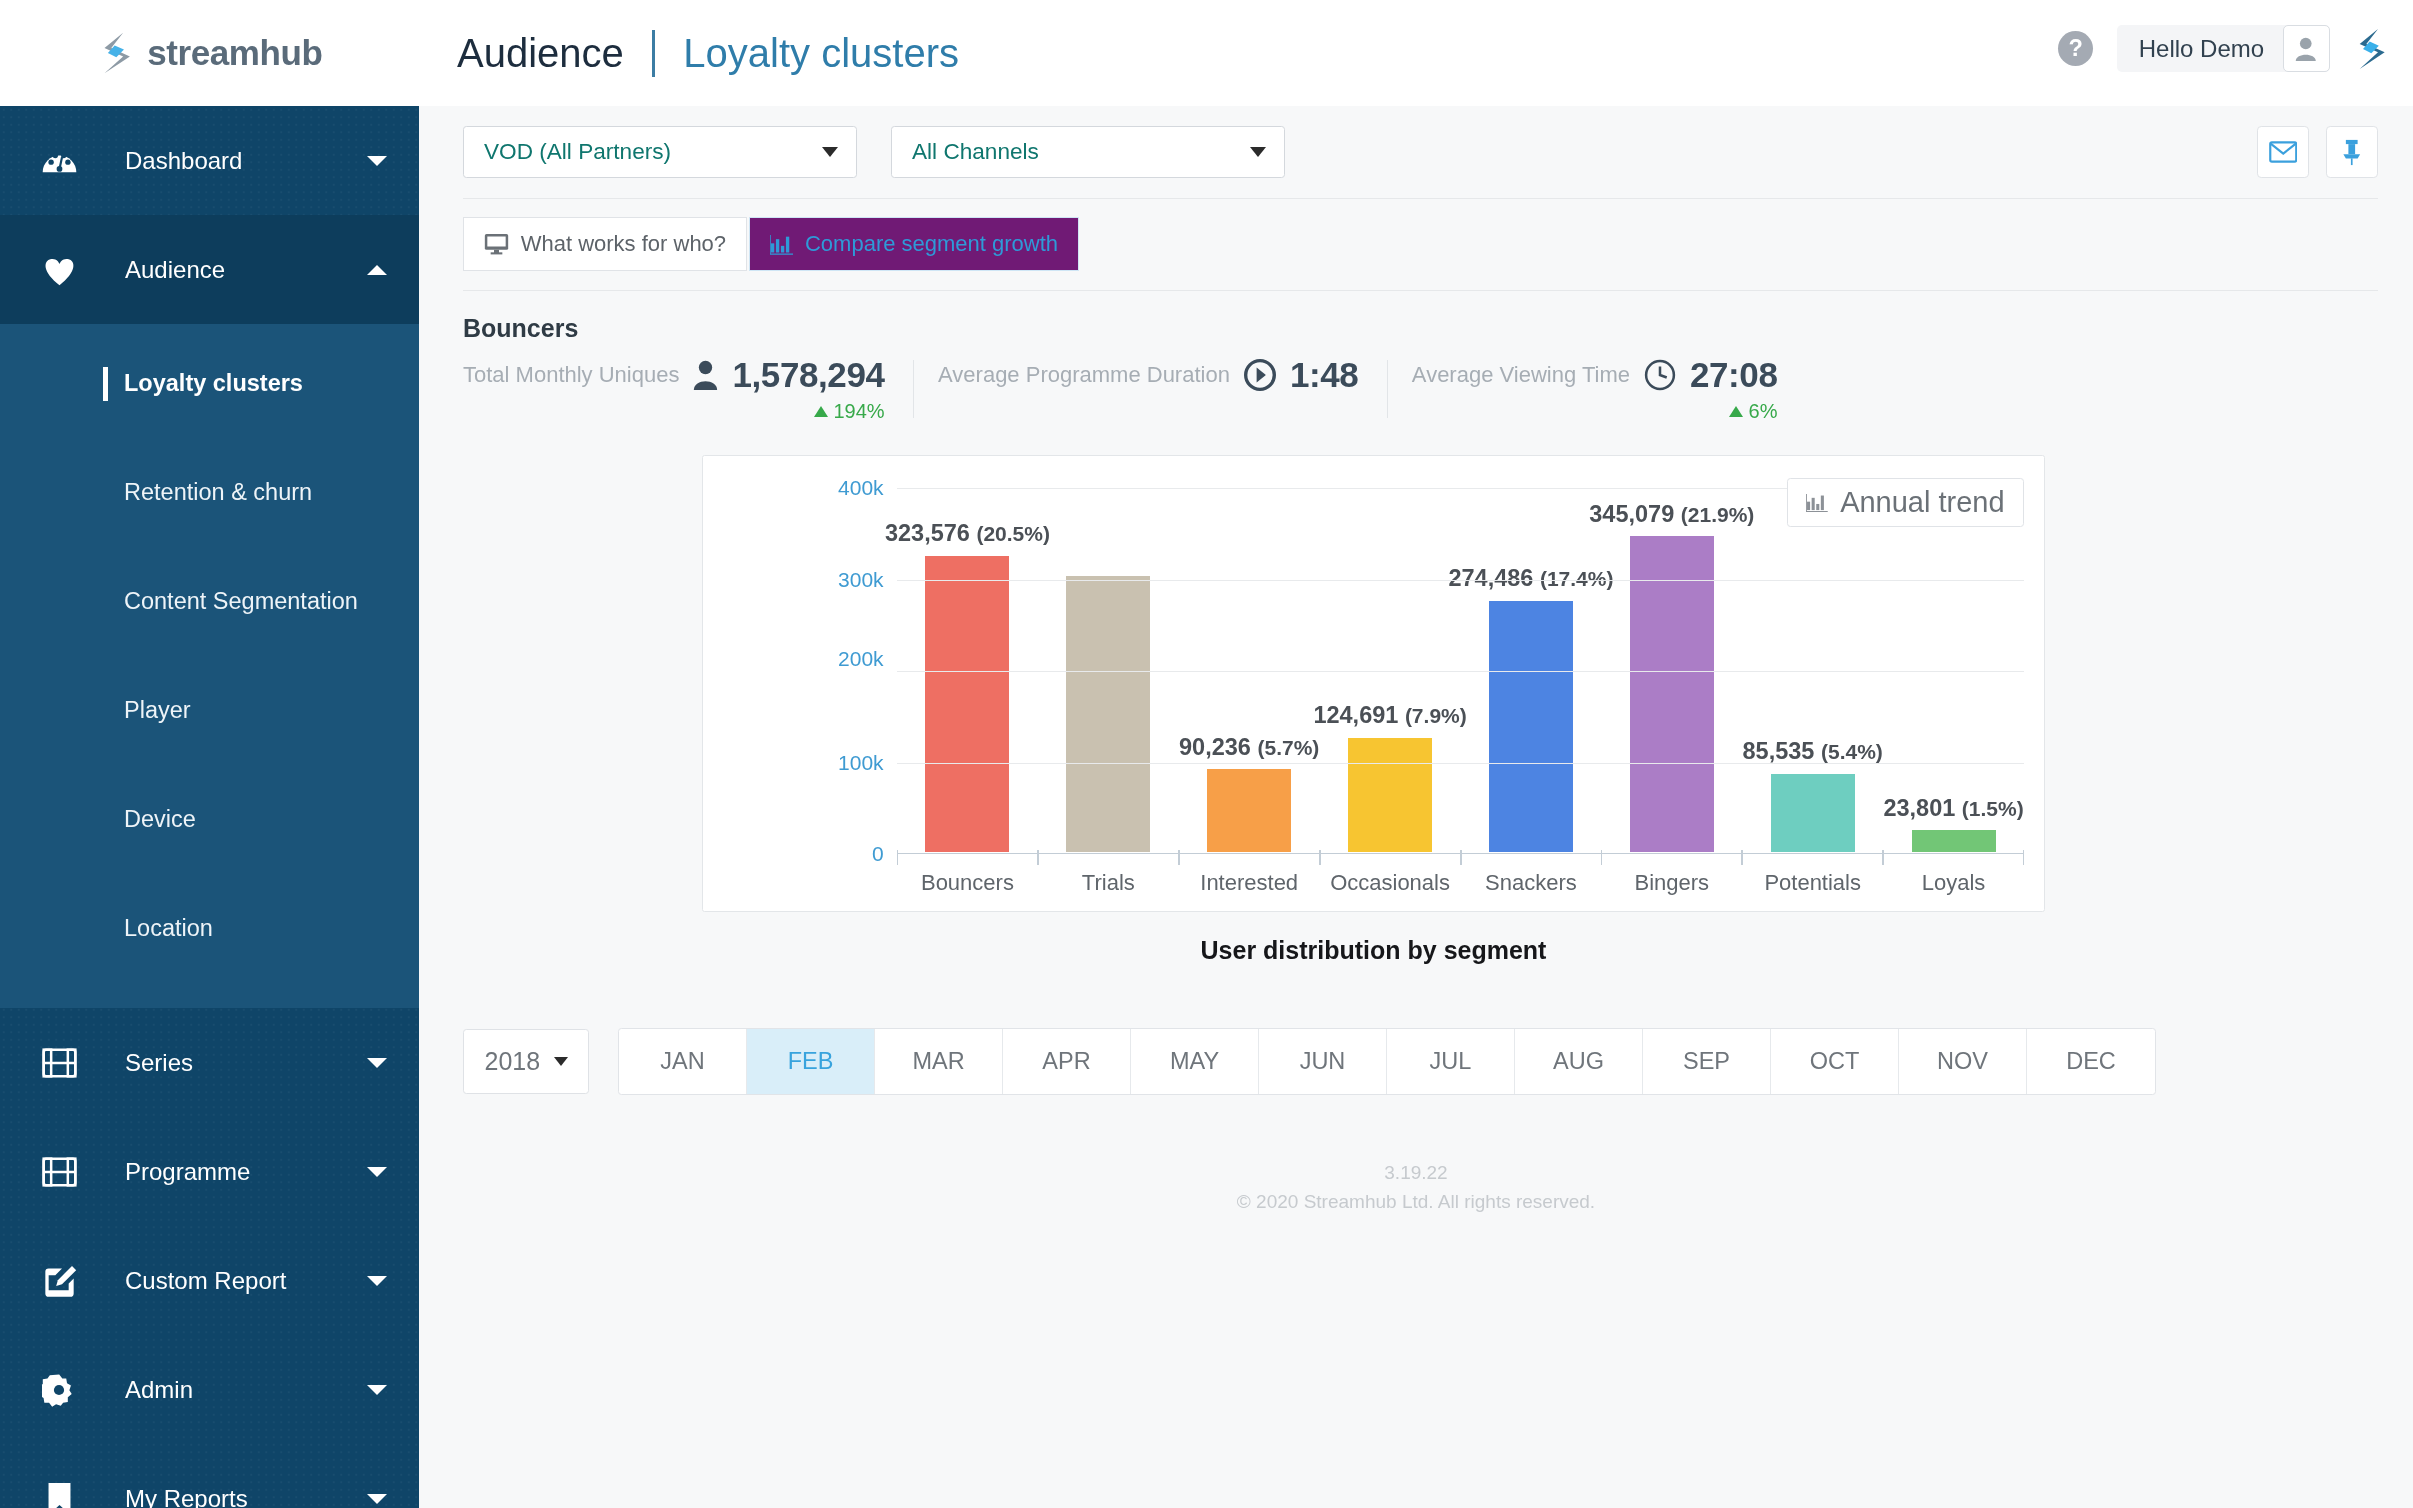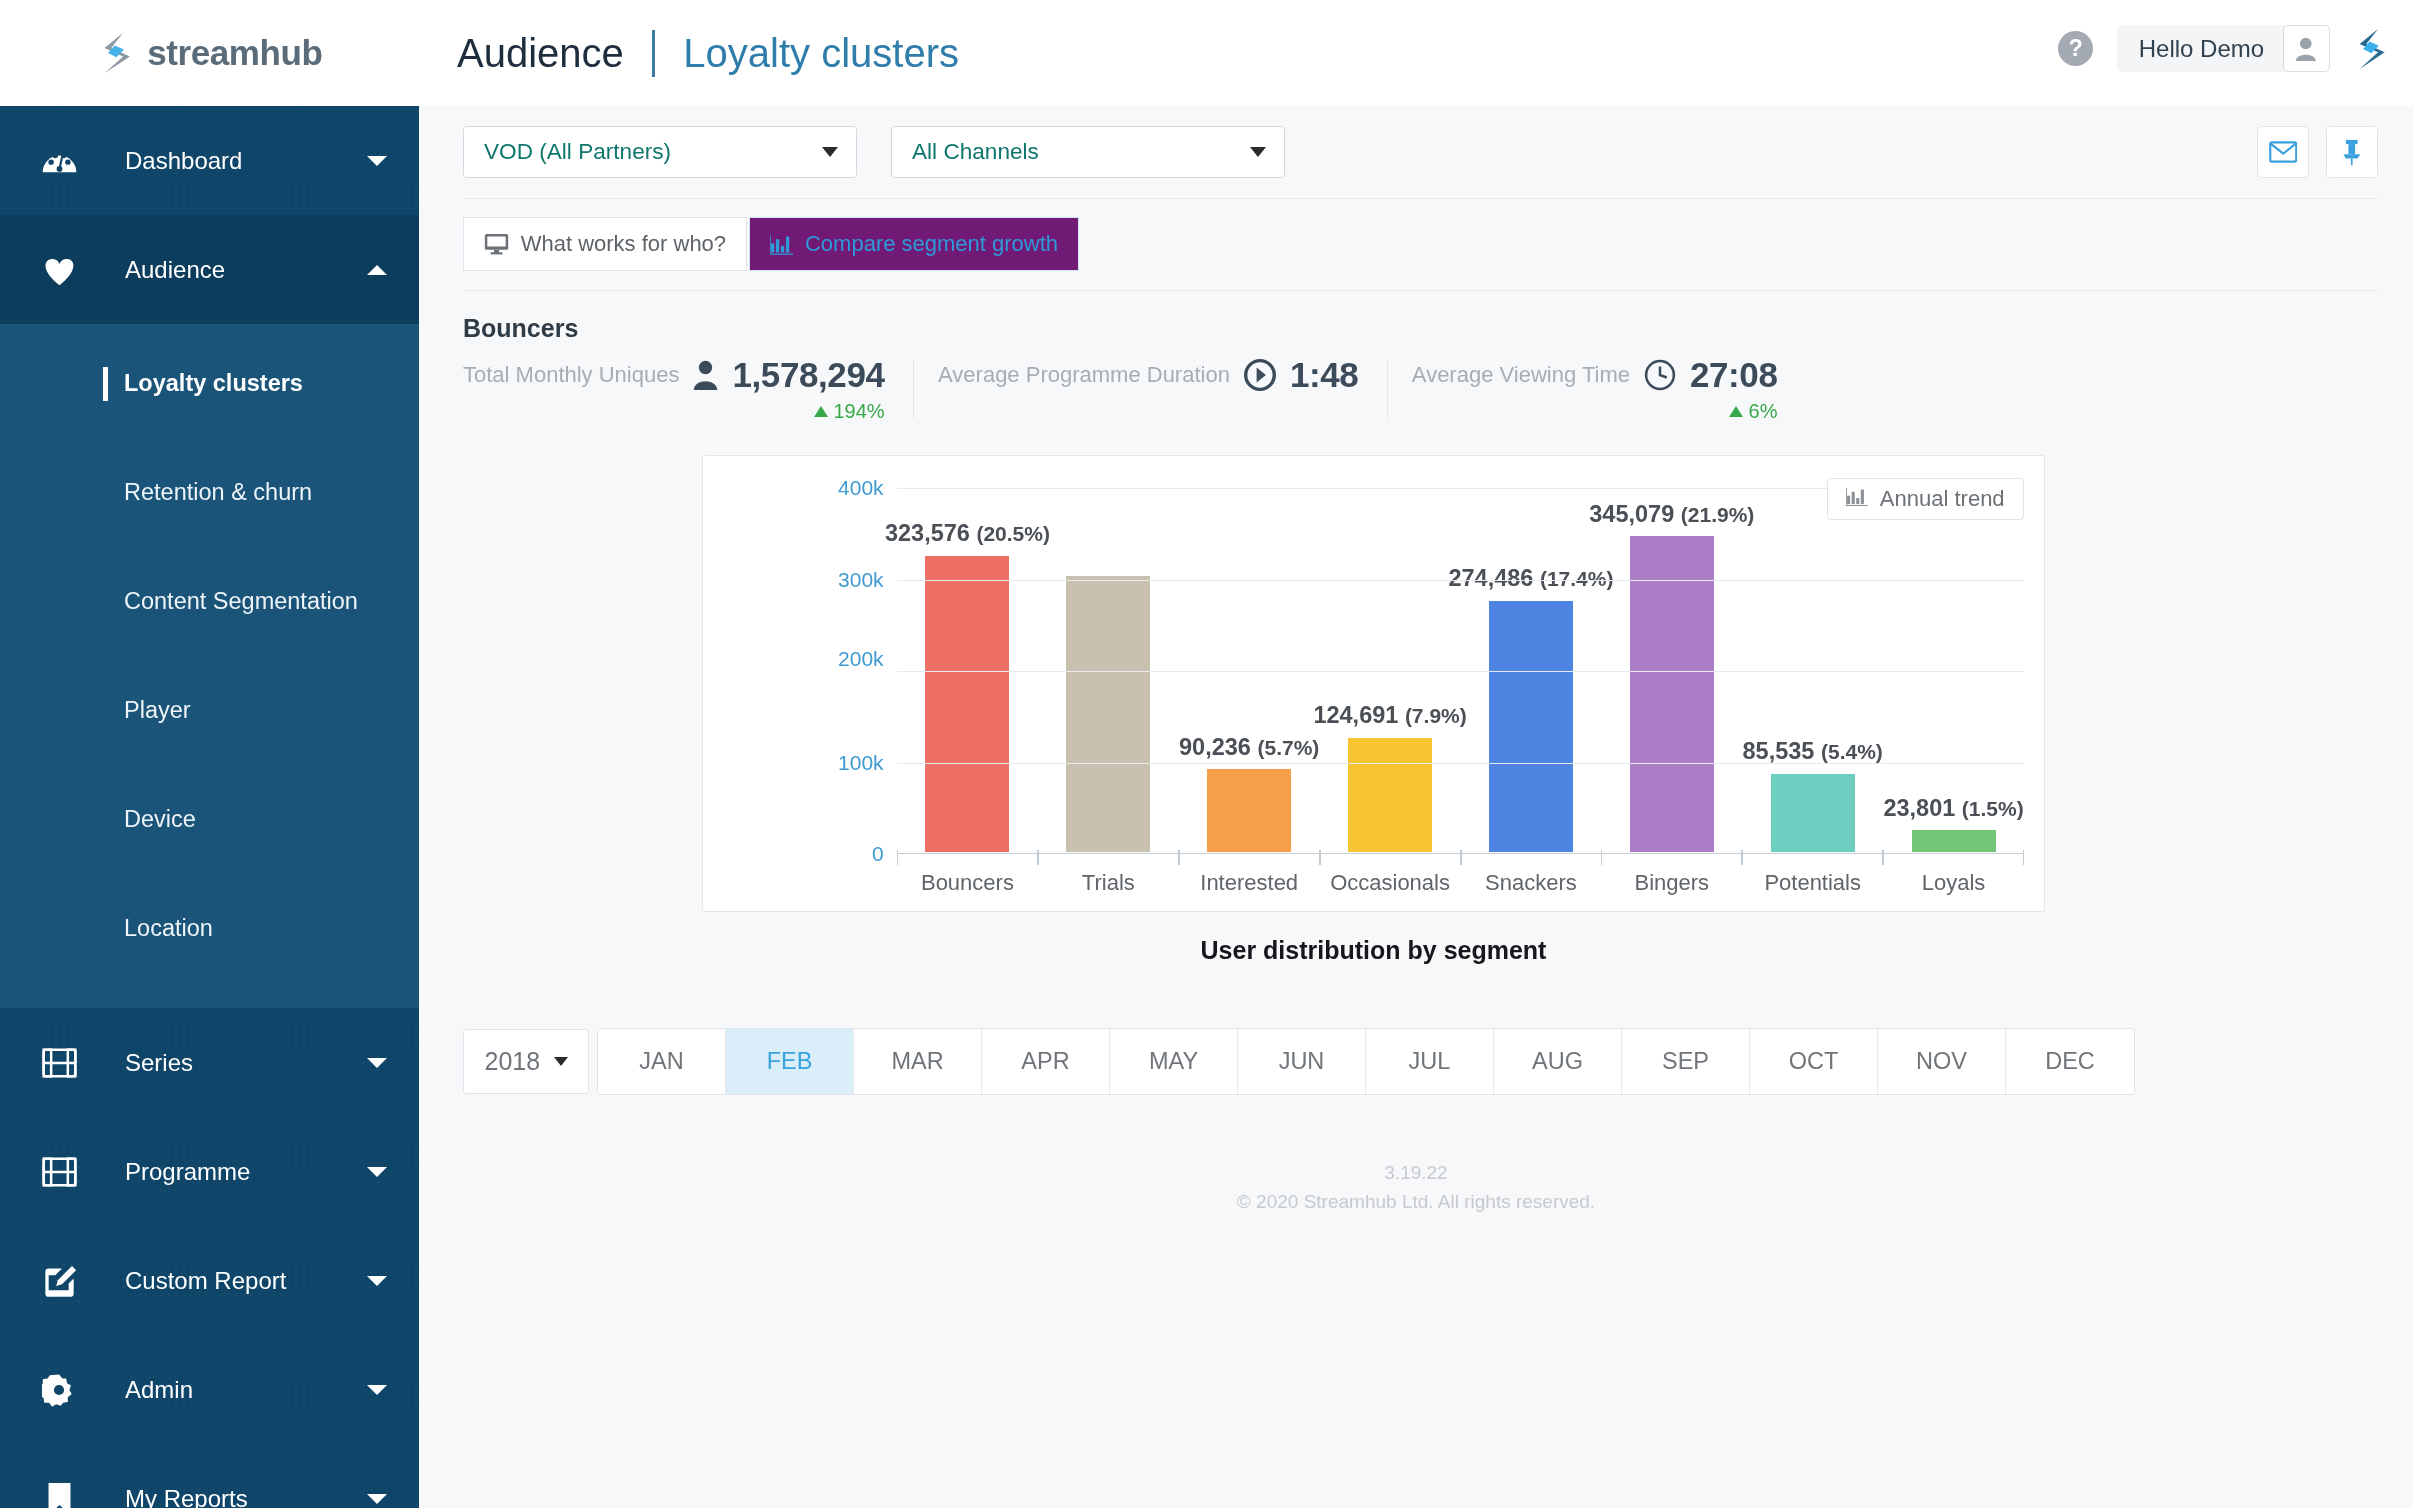--- a/index.html
+++ b/index.html
@@ -102,23 +102,23 @@
   .metric-val { font-size: 35px; font-weight: bold; color: #3b4b5a; letter-spacing: -0.4px; }
   .metric-ico { color: #3b4b5a; display: flex; align-items: center; }
   .metric-delta { align-self: flex-end; font-size: 20px; color: #37a94a; margin-top: 5px; display: flex; align-items: center; gap: 5.9px; }
   .tri-up { width: 0; height: 0; border-left: 7.5px solid transparent; border-right: 7.5px solid transparent; border-bottom: 11px solid #37a94a; }
 
   
   .chart-card {
     position: absolute; left: 283px; top: 349px; width: 1343px; height: 457px;
     background: #fff; border: 0.8px solid #e3e6e9; border-radius: 2.5px;
   }
-  .annual-btn { position: absolute; right: 20px; top: 22px; height: 42px; border: 0.8px solid #e0e3e7;
+  .annual-btn { position: absolute; right: 20px; top: 22px; height: 49px; border: 0.8px solid #e0e3e7;
                 background: #fff; border-radius: 3.4px; display: flex; align-items: center; gap: 11.7px;
-                padding: 0 18.4px; font-size: 22px; color: #6b7177; z-index: 5; }
+                padding: 0 18.4px; font-size: 29px; color: #6b7177; z-index: 5; }
 
   .yaxis-title { position: absolute; left: 122px; top: 50%; transform: translateY(-50%) rotate(-90deg);
                  transform-origin: center; font-size: 22.6px; font-weight: bold; color: #17181a; white-space: nowrap; }
 
   .plot { position: absolute; left: 194px; top: 32px; right: 20px; bottom: 59px; }
   .gridline { position: absolute; left: 0; right: 0; height: 0.8px; background: #e8eaec; }
   .ytick { position: absolute; right: calc(100% + 13.4px); transform: translateY(-50%);
            font-size: 21px; color: #3f9bd2; white-space: nowrap; }
 
   .bars { position: absolute; left: 0; right: 0; bottom: 0; top: 0; display: flex; align-items: flex-end; }
@@ -131,21 +131,21 @@
   .axis-line { position: absolute; left: 0; right: 0; bottom: 57px; height: 0.8px; background: #c3cdd6; }
   .xlabels { position: absolute; left: 194px; right: 20px; bottom: 15px; display: flex; }
   .xlabel-cell { flex: 1; text-align: center; font-size: 22px; color: #5f656b; position: relative; }
   .tick-mark { position: absolute; top: -20px; left: 0; width: 0.8px; height: 15px; background: #c3cdd6; }
   .tick-mark.r { left: auto; right: 0; }
 
   .chart-caption { position: absolute; left: 283px; top: 830px; width: 1343px; text-align: center;
                    font-size: 25px; font-weight: bold; color: #16171a; }
 
   
-  .month-row { position: absolute; left: 44px; top: 922px; display: flex; align-items: center; gap: 8px; }
+  .month-row { position: absolute; left: 44px; top: 922px; display: flex; align-items: center; gap: 29px; }
   .year-sel { width: 126px; height: 65px; border: 0.8px solid #dfe2e6; background: #fff; border-radius: 3.4px;
               display: flex; align-items: center; justify-content: center; gap: 13.4px; font-size: 25px; color: #6f757b; }
   .year-caret { width: 0; height: 0; border-left: 7.5px solid transparent; border-right: 7.5px solid transparent; border-top: 9.2px solid #2b2b2b; }
   .months { display: flex; border: 0.8px solid #e1e4e8; background: #fff; border-radius: 3.4px; overflow: hidden; }
   .month-cell { width: 128px; height: 65px; display: flex; align-items: center; justify-content: center;
                 font-size: 23.5px; color: #6f757b; border-right: 0.8px solid #e6e9ec; }
   .month-cell:last-child { border-right: none; }
   .month-cell.active { background: #d9eef9; color: #38a3dd; }
 
   .footer { position: absolute; left: 0; right: 0; top: 1052px; text-align: center;

